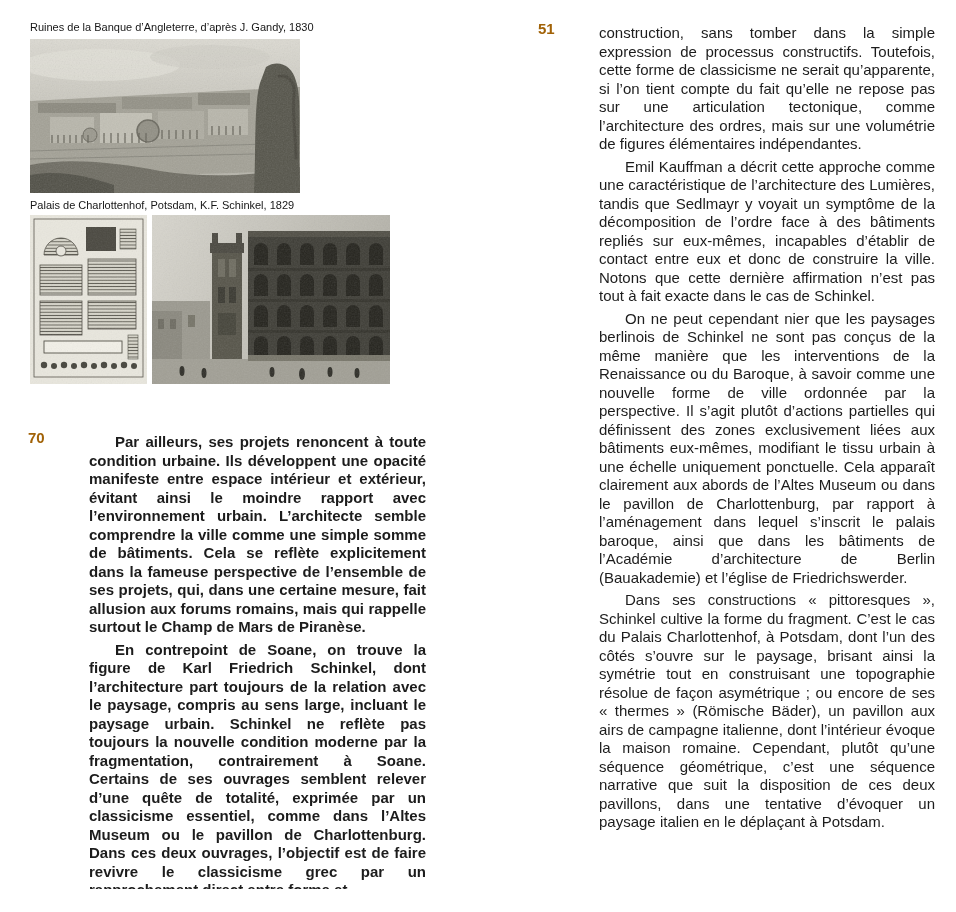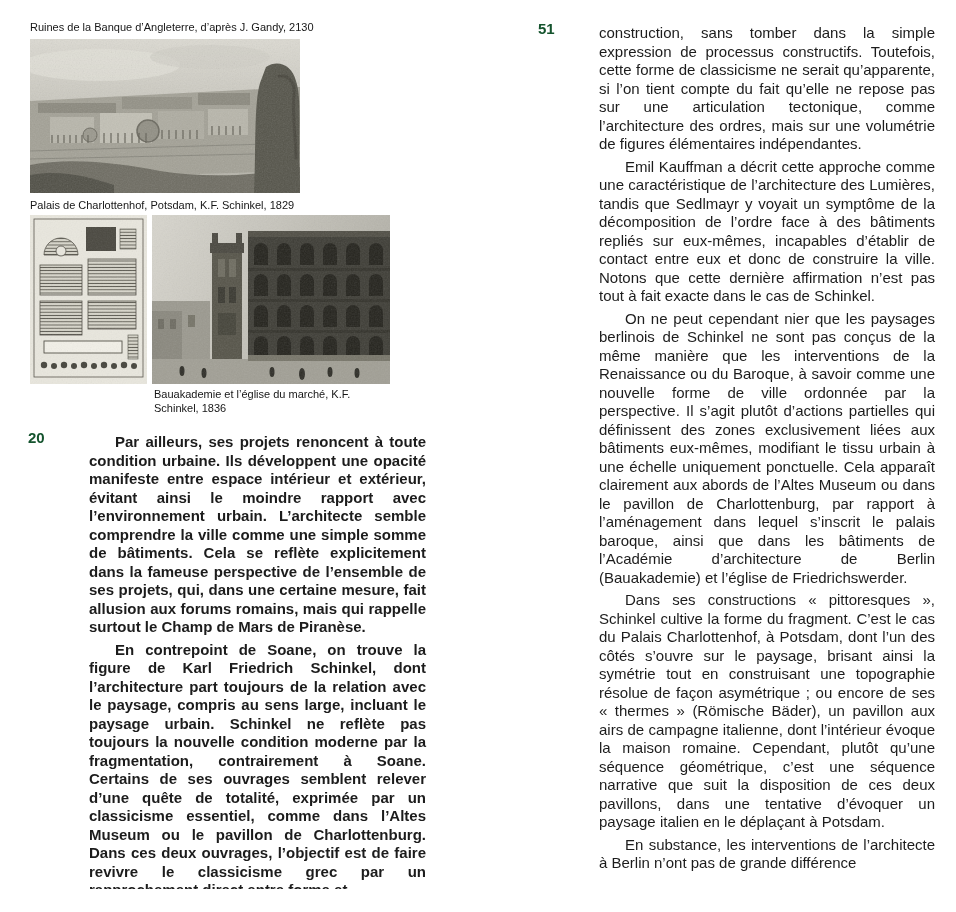--- a/index.html
+++ b/index.html
@@ -31,21 +31,21 @@
     background: #c9c7bf;
   }
   .fig svg { display: block; width: 100%; height: 100%; }
   .fig-gandy { left: 30px;  top: 39px;  width: 270px; height: 154px; }
   .fig-plan  { left: 30px;  top: 215px; width: 117px; height: 169px; }
   .fig-photo { left: 152px; top: 215px; width: 238px; height: 169px; }
   .pagenum {
     position: absolute;
     font-size: 15px;
     font-weight: 700;
-    color: #14532d;
+    color: #a16207;
   }
   .pn-left  { left: 28px;  top: 429px; }
   .pn-right { left: 538px; top: 20px; }
   .textcol {
     position: absolute;
     overflow: hidden;
   }
   .col-left  { left: 85px;  top: 429px; width: 345px; height: 460px; font-weight: bold; }
   .col-right { left: 595px; top: 20px;  width: 344px; height: 870px; }
   .textcol p {
@@ -56,21 +56,21 @@
     hyphens: auto;
     -webkit-hyphens: auto;
   }
   .textcol p.indent { text-indent: 26px; }
 </style>
 </head>
 <body>
 
 <div class="spread">
 
-  <div class="caption cap-gandy">Ruines de la Banque d’Angleterre, d’après J. Gandy, 2130</div>
+  <div class="caption cap-gandy">Ruines de la Banque d’Angleterre, d’après J. Gandy, 1830</div>
 
   <div class="fig fig-gandy">
     <svg viewBox="0 0 270 154" preserveAspectRatio="none" xmlns="http://www.w3.org/2000/svg">
       <defs>
         <linearGradient id="g1sky" x1="0" y1="0" x2="0" y2="1">
           <stop offset="0" stop-color="#dcdad2"></stop>
           <stop offset="1" stop-color="#b0aea4"></stop>
         </linearGradient>
         <filter id="n1">
             <feTurbulence type="fractalNoise" baseFrequency="0.75" numOctaves="2" stitchTiles="stitch"></feTurbulence>
@@ -193,32 +193,30 @@
         <ellipse cx="52" cy="158" rx="2.5" ry="5"></ellipse>
         <ellipse cx="120" cy="157" rx="2.5" ry="5"></ellipse>
         <ellipse cx="150" cy="159" rx="3" ry="6"></ellipse>
         <ellipse cx="178" cy="157" rx="2.5" ry="5"></ellipse>
         <ellipse cx="205" cy="158" rx="2.5" ry="5"></ellipse>
       </g>
       <rect width="238" height="169" filter="url(#n3)" opacity="0.15"></rect>
     </svg>
   </div>
 
-  <div class="caption cap-bauak">Bauakademie et l’église du marché, K.F. Schinkel, 1836</div>
-
-  <div class="pagenum pn-left">20</div>
+
+  <div class="pagenum pn-left">70</div>
 
   <div class="textcol col-left">
     <p class="indent">Par ailleurs, ses projets renoncent à toute condition urbaine. Ils développent une opacité manifeste entre espace intérieur et extérieur, évitant ainsi le moindre rapport avec l’environnement urbain. L’architecte semble comprendre la ville comme une simple somme de bâtiments. Cela se reflète explicitement dans la fameuse perspective de l’ensemble de ses projets, qui, dans une certaine mesure, fait allusion aux forums romains, mais qui rappelle surtout le Champ de Mars de Piranèse.</p>
     <p class="indent">En contrepoint de Soane, on trouve la figure de Karl Friedrich Schinkel, dont l’architecture part toujours de la relation avec le paysage, compris au sens large, incluant le paysage urbain. Schinkel ne reflète pas toujours la nouvelle condition moderne par la fragmentation, contrairement à Soane. Certains de ses ouvrages semblent relever d’une quête de totalité, exprimée par un classicisme essentiel, comme dans l’Altes Museum ou le pavillon de Charlottenburg. Dans ces deux ouvrages, l’objectif est de faire revivre le classicisme grec par un rapprochement direct entre forme et</p>
   </div>
 
   <div class="pagenum pn-right">51</div>
 
   <div class="textcol col-right">
     <p>construction, sans tomber dans la simple expression de processus constructifs. Toutefois, cette forme de classicisme ne serait qu’apparente, si l’on tient compte du fait qu’elle ne repose pas sur une articulation tectonique, comme l’architecture des ordres, mais sur une volumétrie de figures élémentaires indépendantes.</p>
     <p class="indent">Emil Kauffman a décrit cette approche comme une caractéristique de l’architecture des Lumières, tandis que Sedlmayr y voyait un symptôme de la décomposition de l’ordre face à des bâtiments repliés sur eux-mêmes, incapables d’établir de contact entre eux et donc de construire la ville. Notons que cette dernière affirmation n’est pas tout à fait exacte dans le cas de Schinkel.</p>
     <p class="indent">On ne peut cependant nier que les paysages berlinois de Schinkel ne sont pas conçus de la même manière que les interventions de la Renaissance ou du Baroque, à savoir comme une nouvelle forme de ville ordonnée par la perspective. Il s’agit plutôt d’actions partielles qui définissent des zones exclusivement liées aux bâtiments eux-mêmes, modifiant le tissu urbain à une échelle uniquement ponctuelle. Cela apparaît clairement aux abords de l’Altes Museum ou dans le pavillon de Charlottenburg, par rapport à l’aménagement dans lequel s’inscrit le palais baroque, ainsi que dans les bâtiments de l’Académie d’architecture de Berlin (Bauakademie) et l’église de Friedrichswerder.</p>
     <p class="indent">Dans ses constructions « pittoresques », Schinkel cultive la forme du fragment. C’est le cas du Palais Charlottenhof, à Potsdam, dont l’un des côtés s’ouvre sur le paysage, brisant ainsi la symétrie tout en construisant une topographie résolue de façon asymétrique ; ou encore de ses « thermes » (Römische Bäder), un pavillon aux airs de campagne italienne, dont l’intérieur évoque la maison romaine. Cependant, plutôt qu’une séquence géométrique, c’est une séquence narrative que suit la disposition de ces deux pavillons, dans une tentative d’évoquer un paysage italien en le déplaçant à Potsdam.</p>
-    <p class="indent">En substance, les interventions de l’architecte à Berlin n’ont pas de grande différence</p>
   </div>
 
 </div>
 
 </body></html>

